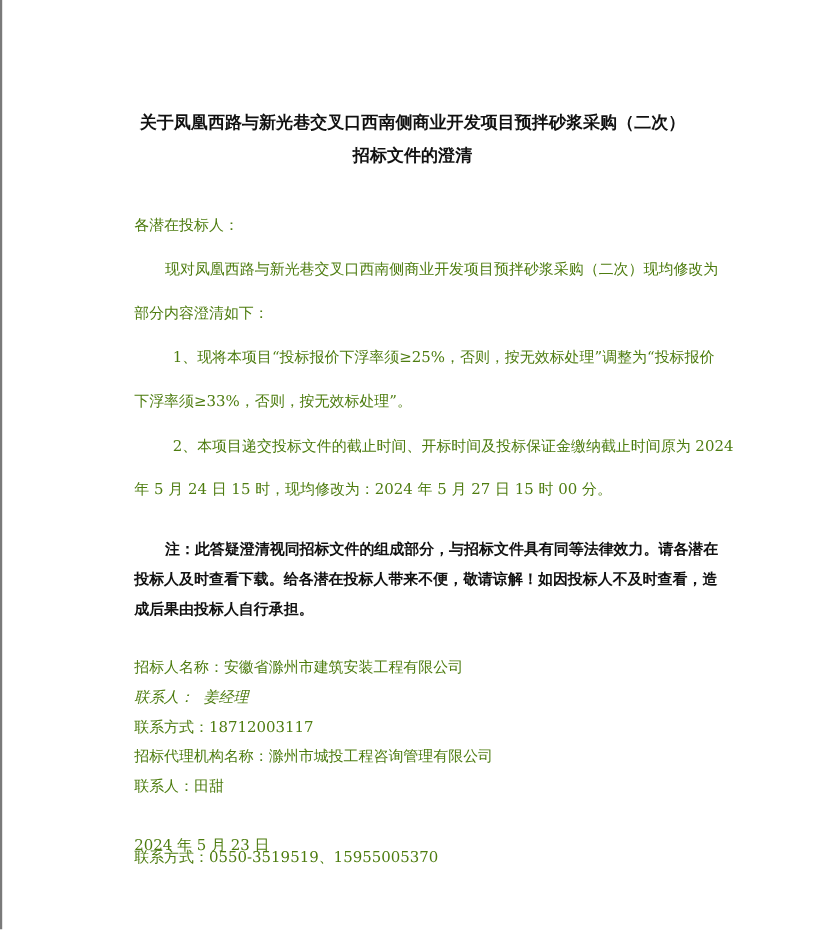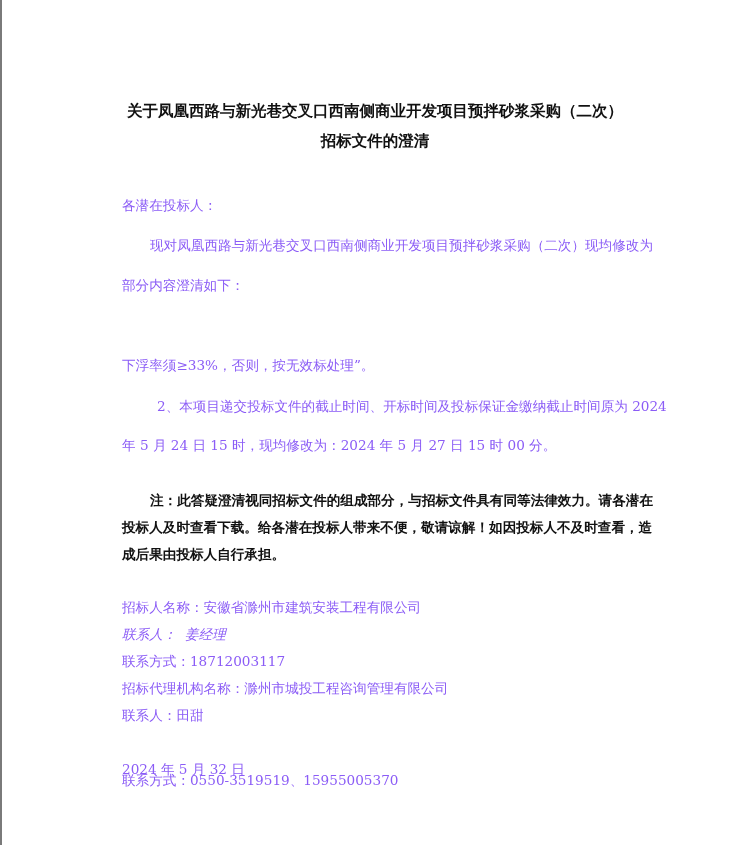--- a/index.html
+++ b/index.html
@@ -43,21 +43,21 @@
     }
     .title.l1 { top: 101px; left: -25px; }
     .title.l2 { top: 131px; left: -25px; }
 
     .line {
       position: absolute;
       left: 122px;
       font-size: 13.6px;
       white-space: nowrap;
       line-height: 18px;
-      color: #8b5cf6;
+      color: #4d7c0f;
     }
     .indent { left: 150px; }
     .indent-item { left: 157px; }
 
     .note {
       font-family: "DejaVu Sans", "Liberation Sans", sans-serif;
       font-weight: bold;
       font-size: 13.6px;
       color: #111;
       text-align: center;
@@ -71,30 +71,31 @@
 <div class="page">
 
   <div class="title l1">关于凤凰西路与新光巷交叉口西南侧商业开发项目预拌砂浆采购（二次）</div>
   <div class="title l2">招标文件的澄清</div>
 
   <div class="line" style="top:196px;">各潜在投标人：</div>
 
   <div class="line indent" style="top:236px;">现对凤凰西路与新光巷交叉口西南侧商业开发项目预拌砂浆采购（二次）现均修改为</div>
   <div class="line" style="top:276px;">部分内容澄清如下：</div>
 
+  <div class="line indent-item" style="top:316px;">1、现将本项目“投标报价下浮率须≥25%，否则，按无效标处理”调整为“投标报价</div>
   <div class="line" style="top:356px;">下浮率须≥33%，否则，按无效标处理”。</div>
 
   <div class="line indent-item" style="top:397px;">2、本项目递交投标文件的截止时间、开标时间及投标保证金缴纳截止时间原为 2024</div>
   <div class="line" style="top:436px;">年 5 月 24 日 15 时，现均修改为：2024 年 5 月 27 日 15 时 00 分。</div>
 
   <div class="line note indent" style="top:491px;">注：此答疑澄清视同招标文件的组成部分，与招标文件具有同等法律效力。请各潜在</div>
   <div class="line note" style="top:518px;">投标人及时查看下载。给各潜在投标人带来不便，敬请谅解！如因投标人不及时查看，造</div>
   <div class="line" style="top:598px;">招标人名称：安徽省滁州市建筑安装工程有限公司</div>
 
   <div class="line note" style="top:545px;">成后果由投标人自行承担。</div>
   <div class="line" style="top:625px; white-space:pre;font-style:italic;">联系人：  姜经理</div>
   <div class="line" style="top:652px;">联系方式：18712003117</div>
   <div class="line" style="top:679px;">招标代理机构名称：滁州市城投工程咨询管理有限公司</div>
   <div class="line" style="top:706px;">联系人：田甜</div>
   <div class="line" style="top:733px;margin-top:38px;">联系方式：0550-3519519、15955005370</div>
-  <div class="line" style="top:760px;">2024 年 5 月 32 日</div>
+  <div class="line" style="top:760px;">2024 年 5 月 23 日</div>
 
 </div>
 
 </body></html>

